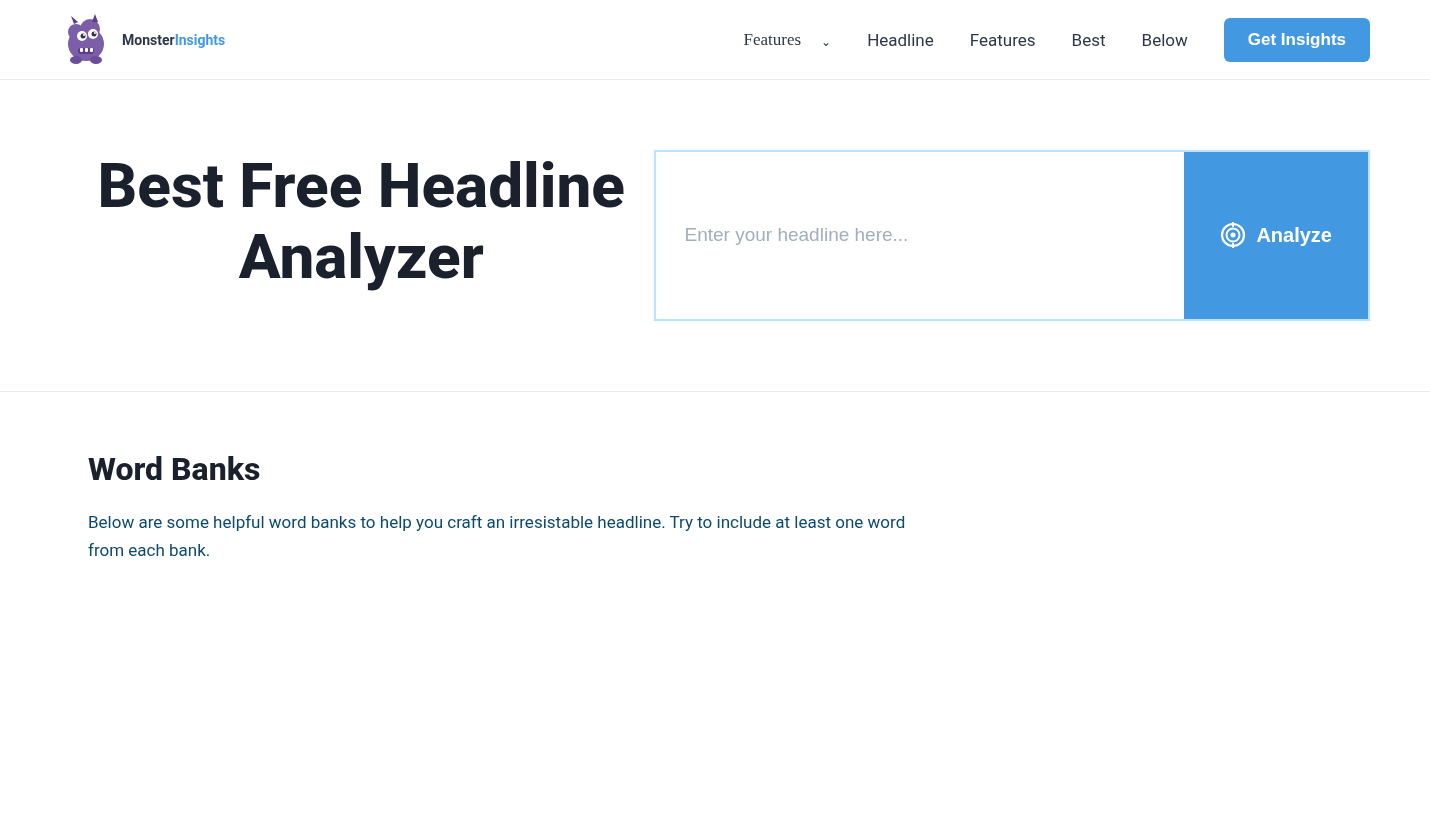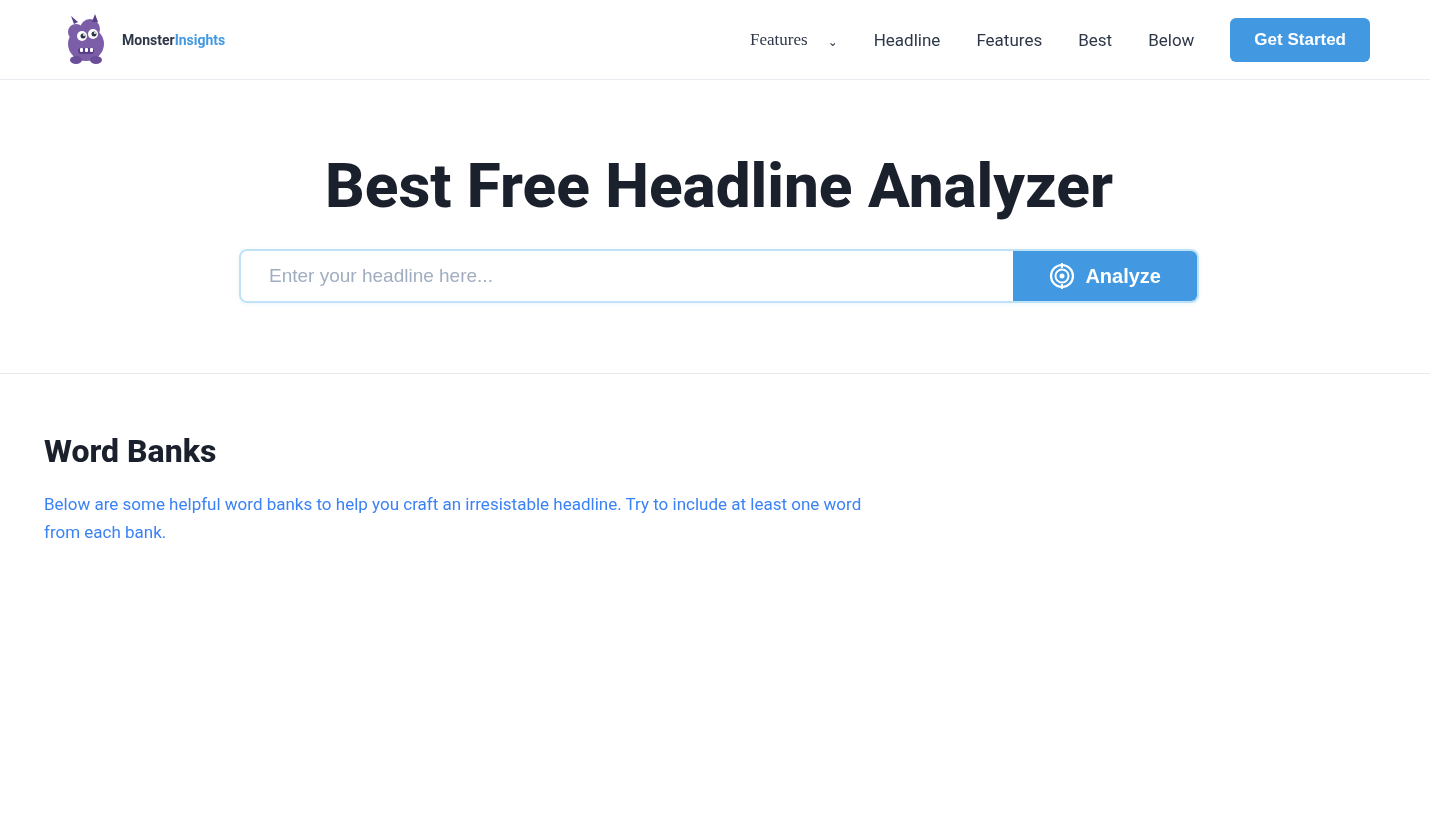--- a/index.html
+++ b/index.html
@@ -87,22 +87,21 @@
       padding: 12px 24px;
       font-size: 17px;
       font-weight: 600;
       cursor: pointer;
       white-space: nowrap;
     }
 
     
     .hero {
       display: flex;
-      flex-direction: column;
-      align-items: center;
+      flex-direction: row;
       text-align: center;
       padding: 70px 60px 60px;
       margin-left: 8px;
     }
 
     .hero-title {
       font-size: 62px;
       font-weight: 800;
       color: #1a202c;
       line-height: 1.15;
@@ -118,21 +117,21 @@
       margin-bottom: 44px;
     }
 
     
     .search-container {
       display: flex;
       align-items: stretch;
       width: 960px;
       max-width: 100%;
       border: 2px solid #bee3f8;
-      border-radius: 8px;
+      border-radius: 0;
       background: #ffffff;
       overflow: hidden;
       box-shadow: 0 1px 4px rgba(66, 153, 225, 0.1);
     }
 
     .search-input {
       flex: 1;
       border: none;
       outline: none;
       padding: 0 28px;
@@ -170,33 +169,33 @@
     
     .divider {
       width: 100%;
       height: 1px;
       background: #e8ecf0;
       margin: 10px 0;
     }
 
     
     .word-banks-section {
-      padding: 48px 44px 0;
+      padding: 48px 88px 0;
     }
 
     .word-banks-title {
       font-size: 32px;
       font-weight: 800;
       color: #1a202c;
       margin-bottom: 20px;
     }
 
     .word-banks-description {
       font-size: 17px;
-      color: #3b82f6;
+      color: #0c4a6e;
       line-height: 1.65;
       max-width: 820px;
     }
   </style>
 </head>
 <body>
 
 <header>
   <a class="logo-area" href="#">
 
@@ -234,21 +233,21 @@
 
   <nav>
     <a class="nav-link nav-features" href="#">
       <span>Features</span>
       <span class="chevron-down">⌄</span>
     </a>
     <a class="nav-link" href="#">Headline</a>
     <a class="nav-link" href="#">Features</a>
     <a class="nav-link" href="#">Best</a>
     <a class="nav-link" href="#">Below</a>
-    <button class="btn-get-started">Get Started</button>
+    <button class="btn-get-started">Get Insights</button>
   </nav>
 </header>
 
 <section class="hero">
   <h1 class="hero-title">Best Free Headline Analyzer</h1>
 
   <div class="search-container">
     <input type="text" class="search-input" placeholder="Enter your headline here..." style="">
     <button class="analyze-btn">
       <span class="analyze-icon">

